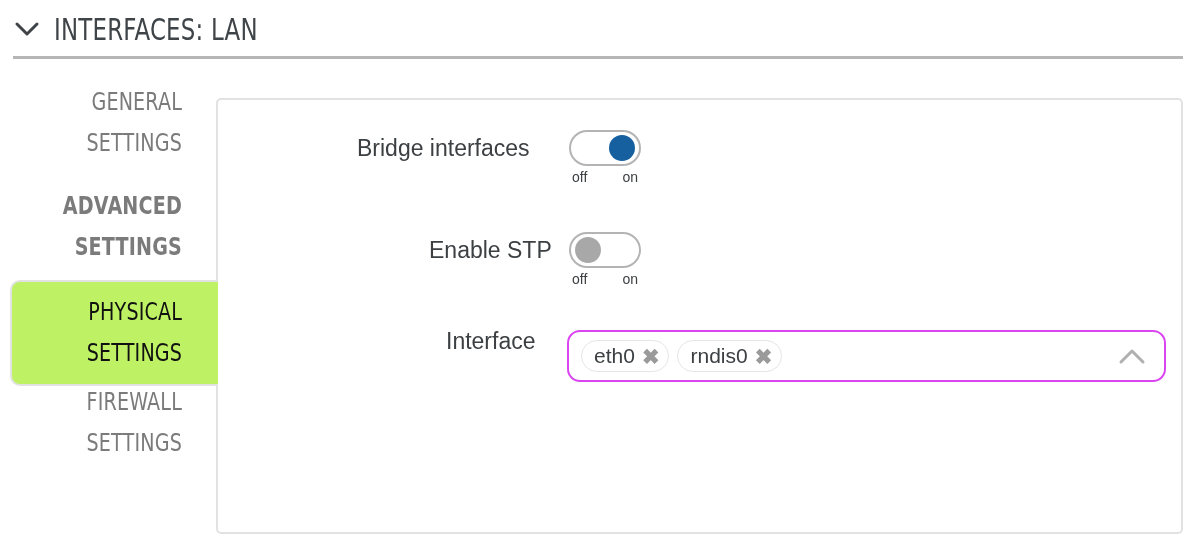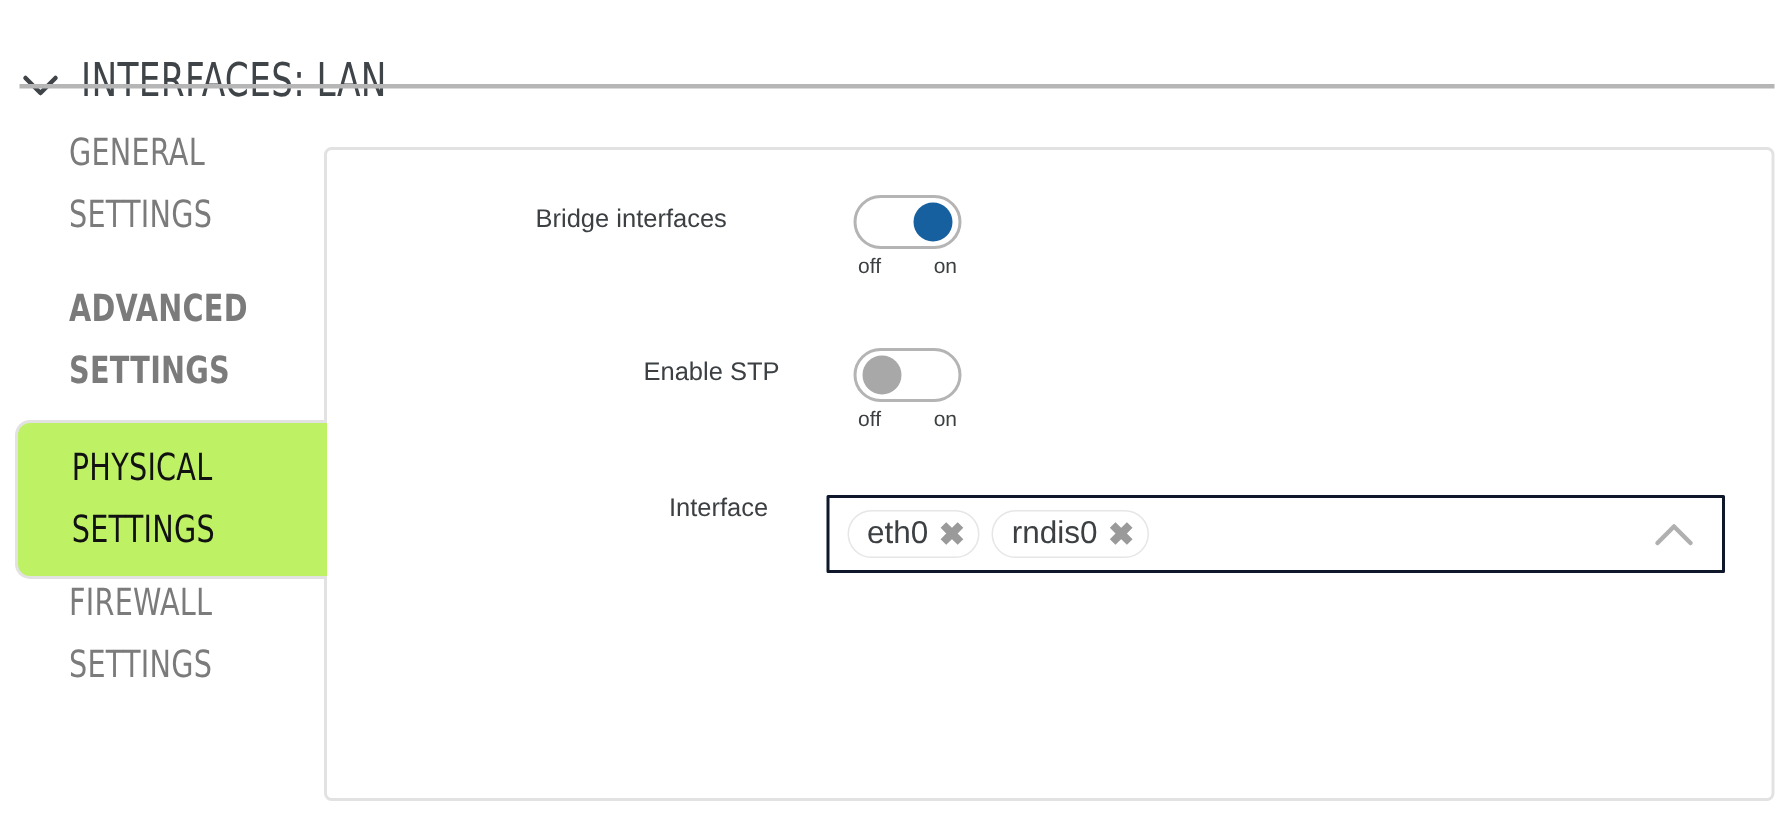--- a/index.html
+++ b/index.html
@@ -17,22 +17,21 @@
   }
 
   
   .panel-header {
     position: absolute;
     left: 0;
     top: 0;
     width: 1185px;
     height: 58px;
     display: flex;
-    align-items: flex-end;
-    margin-top: 14px;
+    align-items: center;
   }
   .collapse-chevron {
     width: 30px;
     height: 30px;
     margin-left: 12px;
     margin-right: 12px;
     flex: 0 0 auto;
     display: flex;
     align-items: center;
     justify-content: center;
@@ -72,21 +71,21 @@
     position: absolute;
     left: 0;
     top: 0;
     width: 218px;
     height: 495px;
   }
   .tab {
     position: absolute;
     left: 10px;
     width: 208px;
-    text-align: left;
+    text-align: right;
     font-family: "Liberation Sans Narrow", "DejaVu Sans Condensed", "Liberation Sans", sans-serif;
     font-size: 25px;
     line-height: 41px;
     letter-spacing: 0.2px;
     color: #7b7b7b;
     text-transform: uppercase;
     padding: 9px 24px 11px 24px;
     cursor: pointer;
   }
   .tab .tab-line {
@@ -120,21 +119,21 @@
     z-index: 1;
   }
 
   
   .form-row {
     position: absolute;
     display: flex;
     align-items: flex-start;
   }
   .field-label {
-    font-size: 17px;
+    font-size: 23px;
     color: #3c4043;
     line-height: 1;
     text-align: right;
     white-space: nowrap;
   }
 
   
   .row-bridge   { left: 0; top: 130px; width: 1185px; }
   .row-stp      { left: 0; top: 232px; width: 1185px; }
   .row-iface    { left: 0; top: 330px; width: 1185px; }
@@ -180,26 +179,26 @@
     width: 66px;
     margin: 3px 0 0 3px;
     font-size: 14px;
     color: #3c4043;
   }
   .toggle-labels span { line-height: 1.2; }
 
   
   .multiselect {
     position: absolute;
-    left: 551px;
+    left: 567px;
     top: 0;
     width: 599px;
     height: 52px;
-    border: 2px solid #0f172a;
-    border-radius: 1px;
+    border: 2px solid #d946ef;
+    border-radius: 13px;
     background: #ffffff;
     display: flex;
     align-items: center;
     padding: 0 12px;
     cursor: pointer;
   }
   .pill {
     display: inline-flex;
     align-items: center;
     height: 32px;

